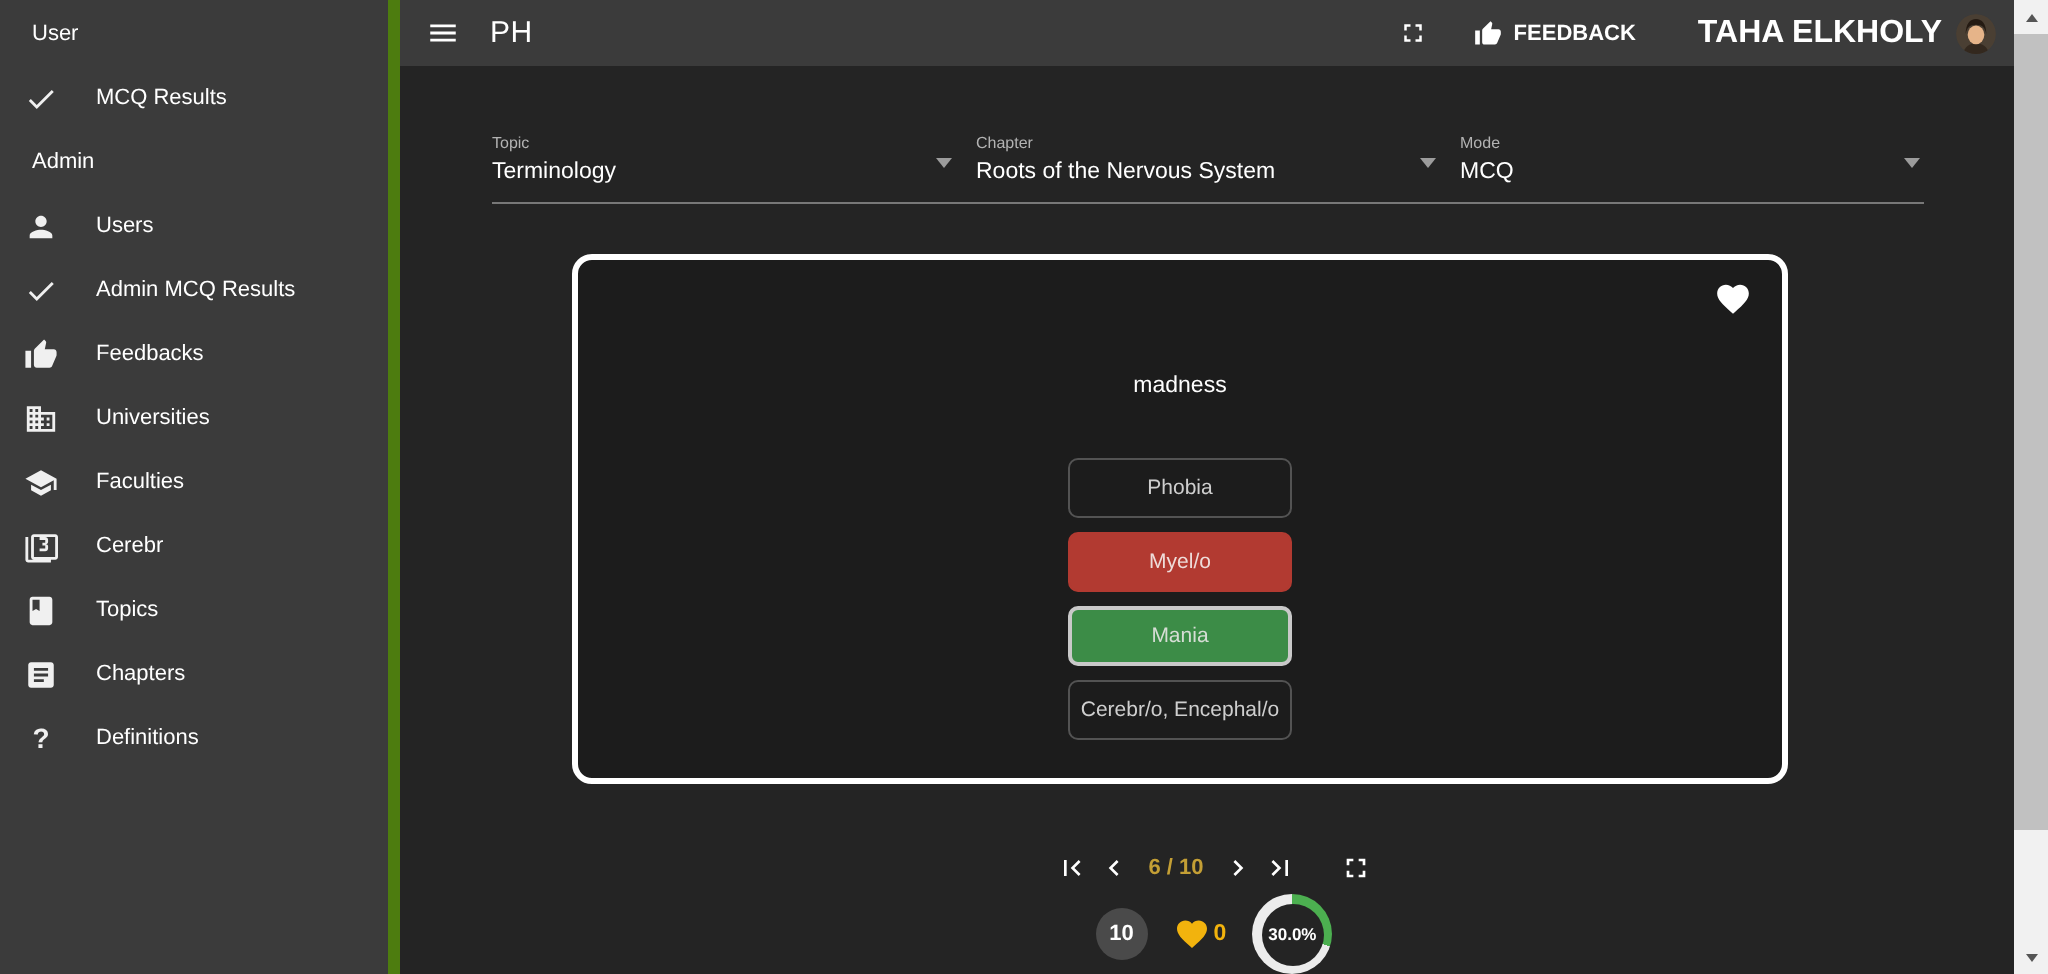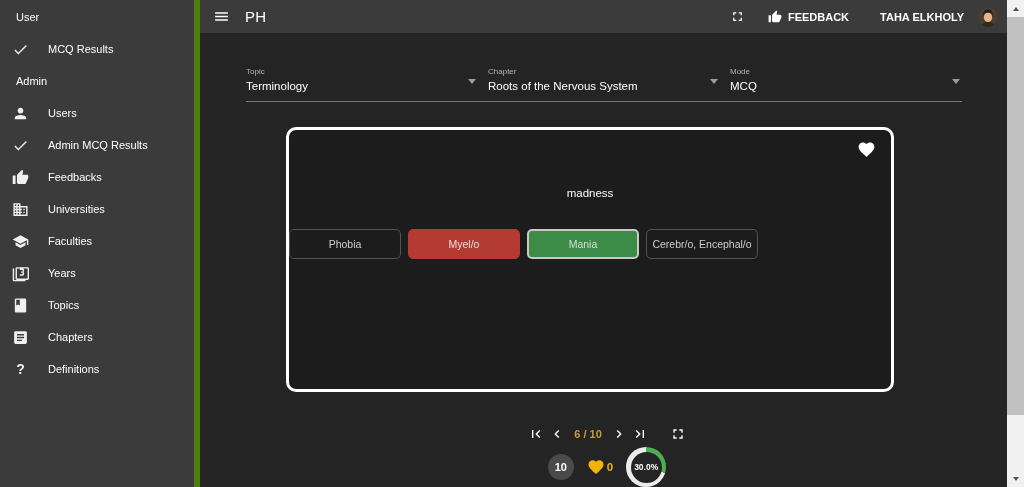--- a/index.html
+++ b/index.html
@@ -29,39 +29,39 @@
     background:#3b3b3b; display:flex; align-items:center;
   }
   .ico { display:flex; align-items:center; justify-content:center; }
   .ico svg { width:100%; height:100%; fill:currentColor; }
   .menu-btn { margin-left:13px; width:17px; height:17px; color:#fff; }
   .app-title { margin-left:15px; font-size:15px; color:#fff; letter-spacing:.3px; }
   .topbar .spacer { flex:1; }
   .fs-btn { width:15px; height:15px; color:#fff; }
   .feedback-btn { margin-left:23px; display:flex; align-items:center; gap:6px; font-size:11px; font-weight:bold; color:#fff; }
   .feedback-btn .ico { width:14px; height:14px; }
-  .user-btn { margin-left:31px; margin-right:9px; display:flex; align-items:center; gap:14px; font-size:11px; font-weight:bold; color:#fff; }
+  .user-btn { margin-left:31px; margin-right:9px; display:flex; align-items:center; gap:7px; font-size:16px; font-weight:bold; color:#fff; }
   .avatar { width:20px; height:20px; border-radius:50%; overflow:hidden; flex:0 0 20px; }
   .avatar svg { width:100%; height:100%; display:block; }
 
   
   .content { position:absolute; left:200px; top:33px; width:807px; height:454px; background:#242424; }
 
   .filters { position:absolute; left:46px; top:27px; width:716px; height:42px; border-bottom:1px solid #787878; display:flex; gap:10px; }
   .field { flex:1; position:relative; cursor:pointer; }
   .flabel { font-size:8px; color:#b3b3b3; padding-top:7px; }
   .fvalue { font-size:11.5px; color:#fff; margin-top:4px; }
   .caret { position:absolute; right:2px; top:19px; width:0; height:0;
            border-left:4px solid transparent; border-right:4px solid transparent; border-top:5px solid #9c9c9c; }
 
   .card { position:absolute; left:86px; top:94px; width:608px; height:265px;
           border:3px solid #fff; border-radius:10px; background:#1c1c1c; }
   .fav-btn { position:absolute; top:10px; right:15px; width:19px; height:19px; color:#fff; }
   .question { text-align:center; margin-top:57px; font-size:11.5px; color:#fdfdfd; }
-  .options { margin-top:30px; display:flex; flex-direction:row; align-items:center; gap:7px; }
+  .options { margin-top:30px; display:flex; flex-direction:column; align-items:center; gap:7px; }
   .opt { width:112px; height:30px; border-radius:5px; font-size:10.5px;
          display:flex; align-items:center; justify-content:center; }
   .opt-default { background:transparent; border:1px solid #535353; color:#cecece; }
   .opt-wrong   { background:var(--wrong); border:1px solid var(--wrong); color:#eedcd9; }
   .opt-correct { background:var(--correct); border:2px solid #c9c9c9; color:#d6ddd5; }
 
   .pagi { position:absolute; left:103px; top:371px; width:608px; display:flex; align-items:center; justify-content:center; gap:5px;margin-top:22px; }
   .pagi-btn { width:16px; height:16px; color:#fff; }
   .page-label { font-size:11px; font-weight:bold; color:var(--amber); margin:0 4px; }
   .pagi .fs2 { margin-left:17px; }
@@ -137,21 +137,21 @@
         </svg>
       </span>
       <span class="side-label">Faculties</span>
     </div>
     <div class="side-item">
       <span class="side-ico">
         <svg viewBox="0 0 24 24">
           <path d="M22 3H7c-1.1 0-2 .9-2 2v14c0 1.1.9 2 2 2h15c1.1 0 2-.9 2-2V5c0-1.1-.9-2-2-2zm0 16H7V5h15v14zM3 5H1v16c0 1.1.9 2 2 2h16v-2H3V5zm14 8v-1.5c0-.83-.67-1.5-1.5-1.5.83 0 1.5-.67 1.5-1.5V7c0-1.1-.9-2-2-2h-4v2h4v2h-2v2h2v2h-4v2h4c1.1 0 2-.9 2-2z"></path>
         </svg>
       </span>
-      <span class="side-label">Years</span>
+      <span class="side-label">Cerebr</span>
     </div>
     <div class="side-item">
       <span class="side-ico">
         <svg viewBox="0 0 24 24">
           <path d="M18 2H6c-1.1 0-2 .9-2 2v16c0 1.1.9 2 2 2h12c1.1 0 2-.9 2-2V4c0-1.1-.9-2-2-2zM6 4h5v8l-2.5-1.5L6 12V4z"></path>
         </svg>
       </span>
       <span class="side-label">Topics</span>
     </div>
     <div class="side-item">

